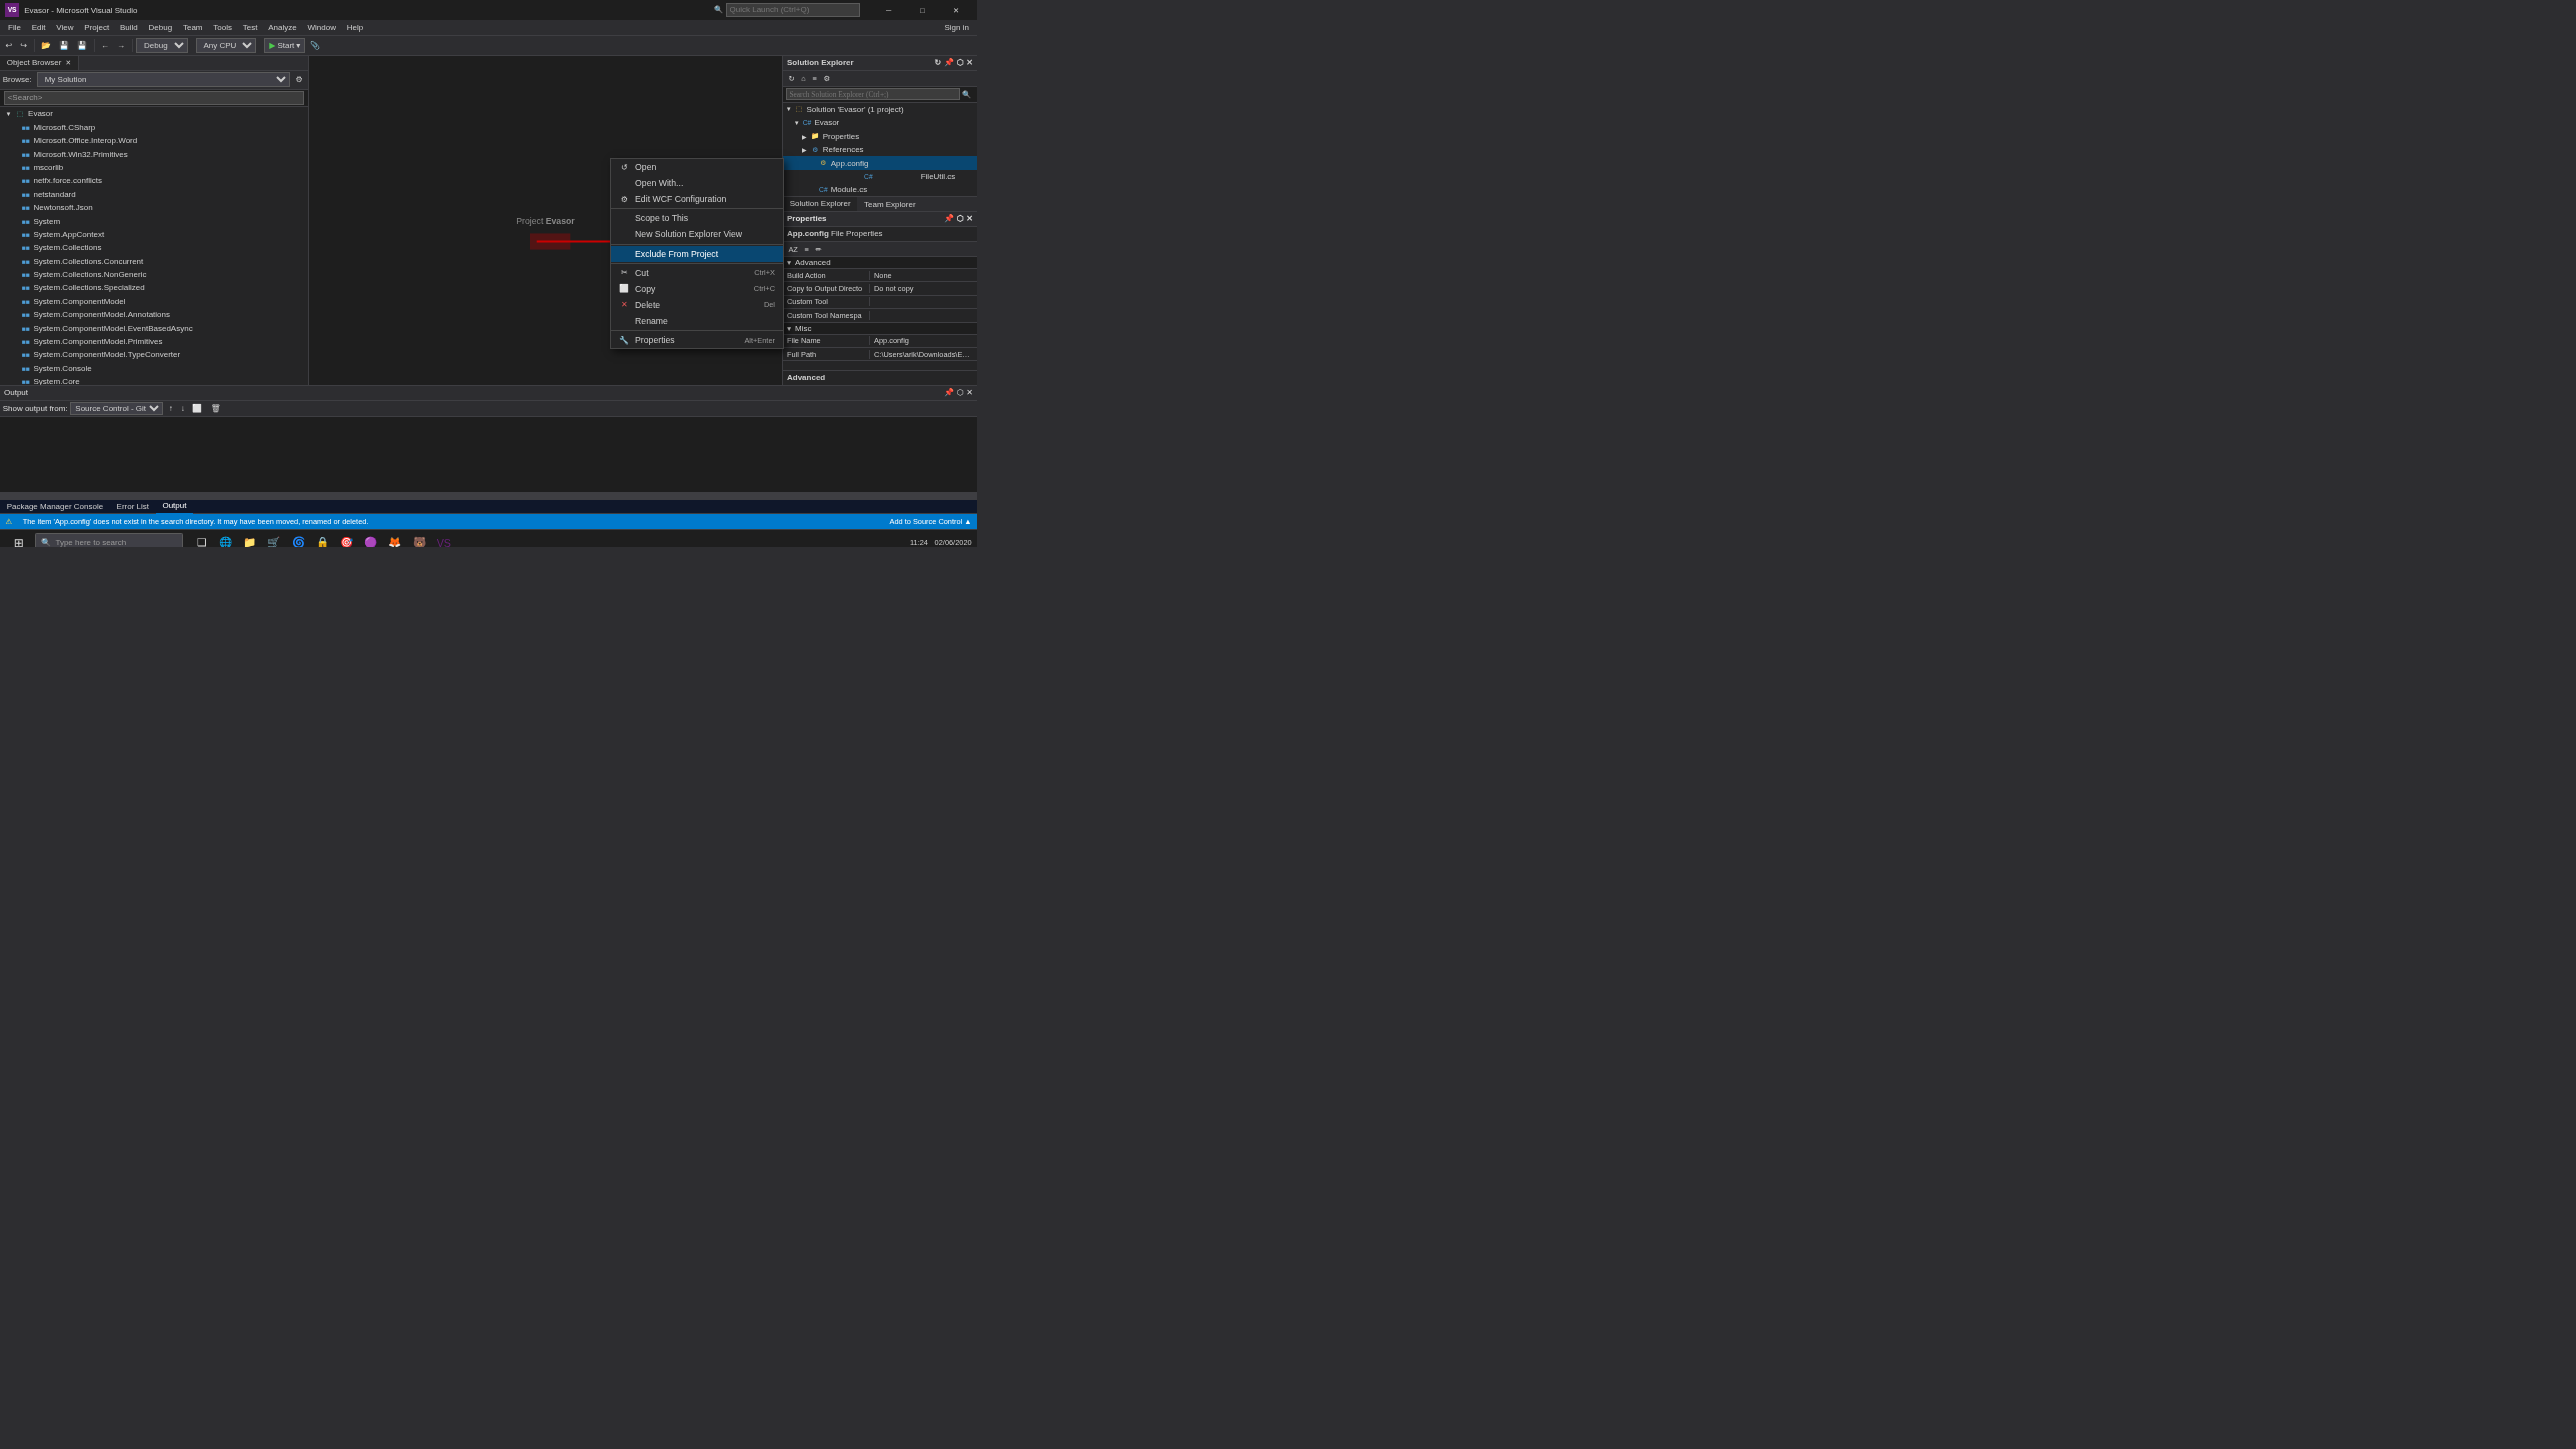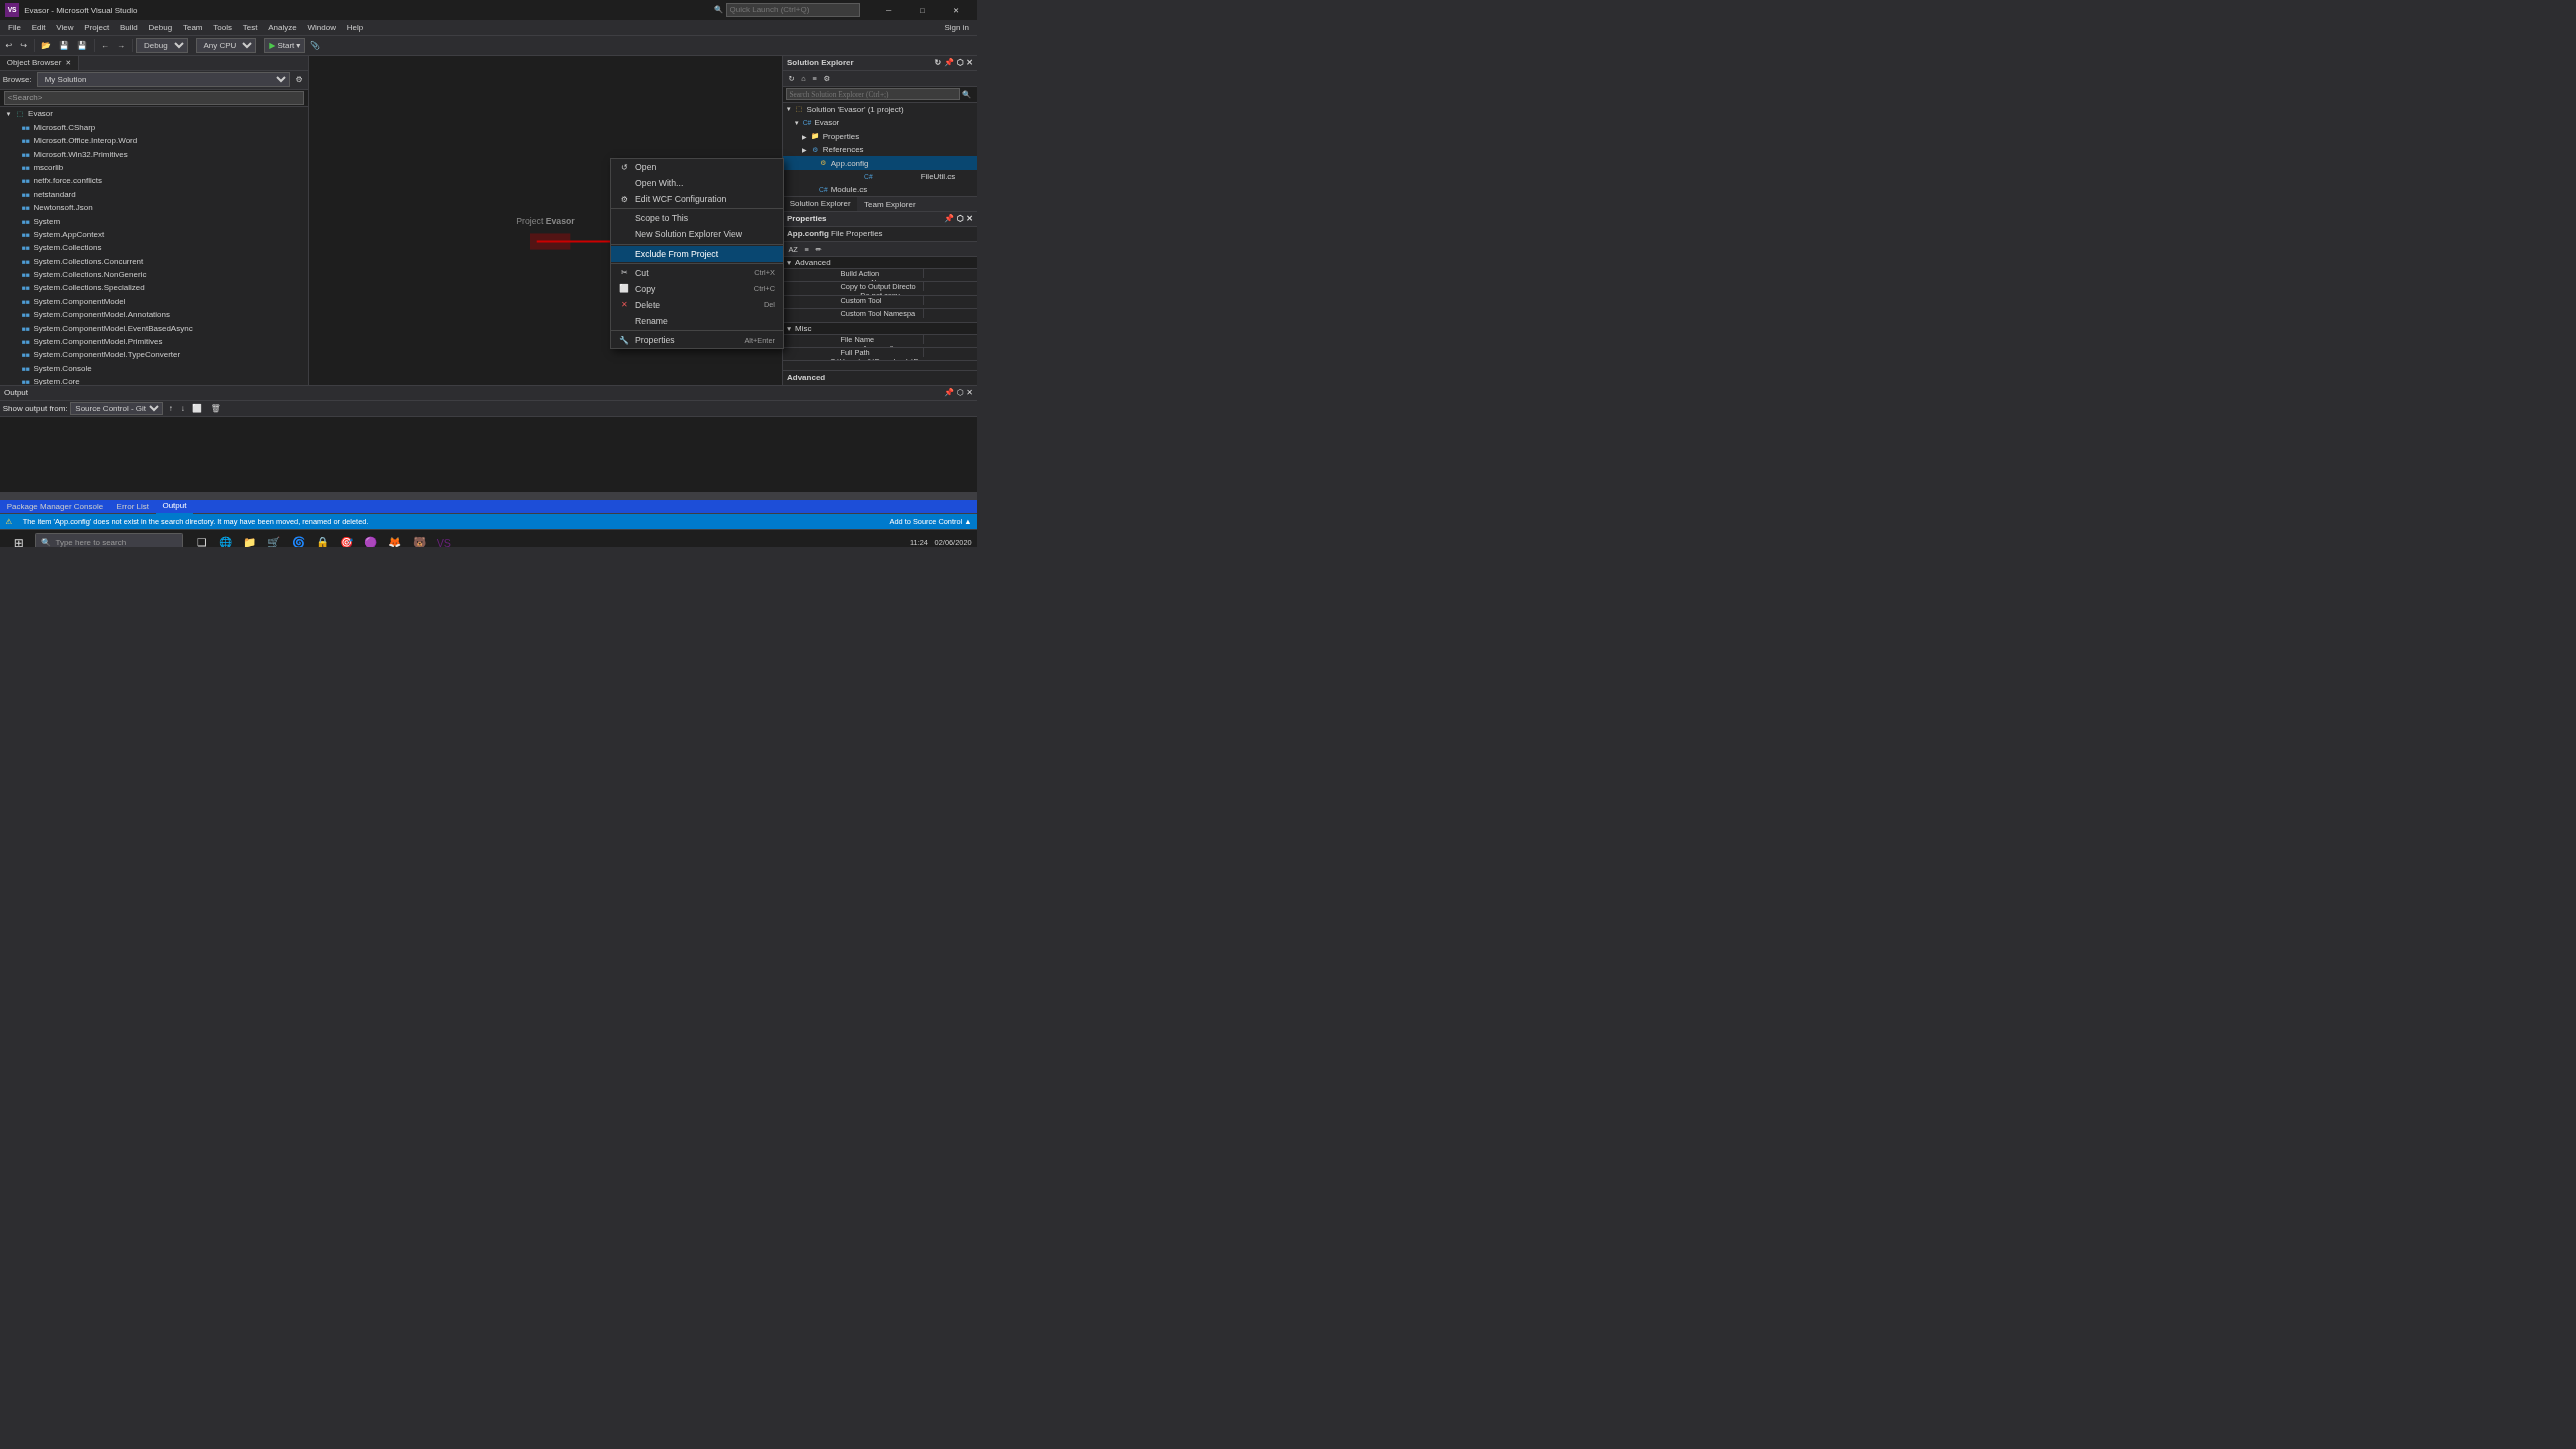--- a/index.html
+++ b/index.html
@@ -367,21 +367,20 @@
       border-bottom: 0.7px solid #3e3e42;
       cursor: pointer;
     }
     .props-section-header .expand { margin-right: 2.7px; font-size: 6.7px; }
     .props-row {
       display: flex;
       height: 13.4px;
       align-items: center;
       border-bottom: 0.7px solid #3e3e42;
       font-size: 7.4px;
-      flex-direction: column;
     }
     .props-row .prop-name {
       width: 87px;
       padding: 0 4px;
       color: #cccccc;
       border-right: 0.7px solid #3e3e42;
       white-space: nowrap;
       overflow: hidden;
       text-overflow: ellipsis;
     }
@@ -463,21 +462,21 @@
       font-size: 7.4px;
       color: white;
       gap: 10.7px;
     }
     .status-warning { color: #ffdd57; }
     .status-msg { flex: 1; }
 
     
     #bottom-tabbar {
       height: 14.8px;
-      background: #1d4ed8;
+      background: #0f172a;
       display: flex;
       align-items: center;
       border-top: 0.7px solid #3e3e42;
       border-bottom: 0.7px solid #3e3e42;
     }
     .bottom-tab {
       padding: 0 6.7px;
       height: 14.8px;
       display: flex;
       align-items: center;

